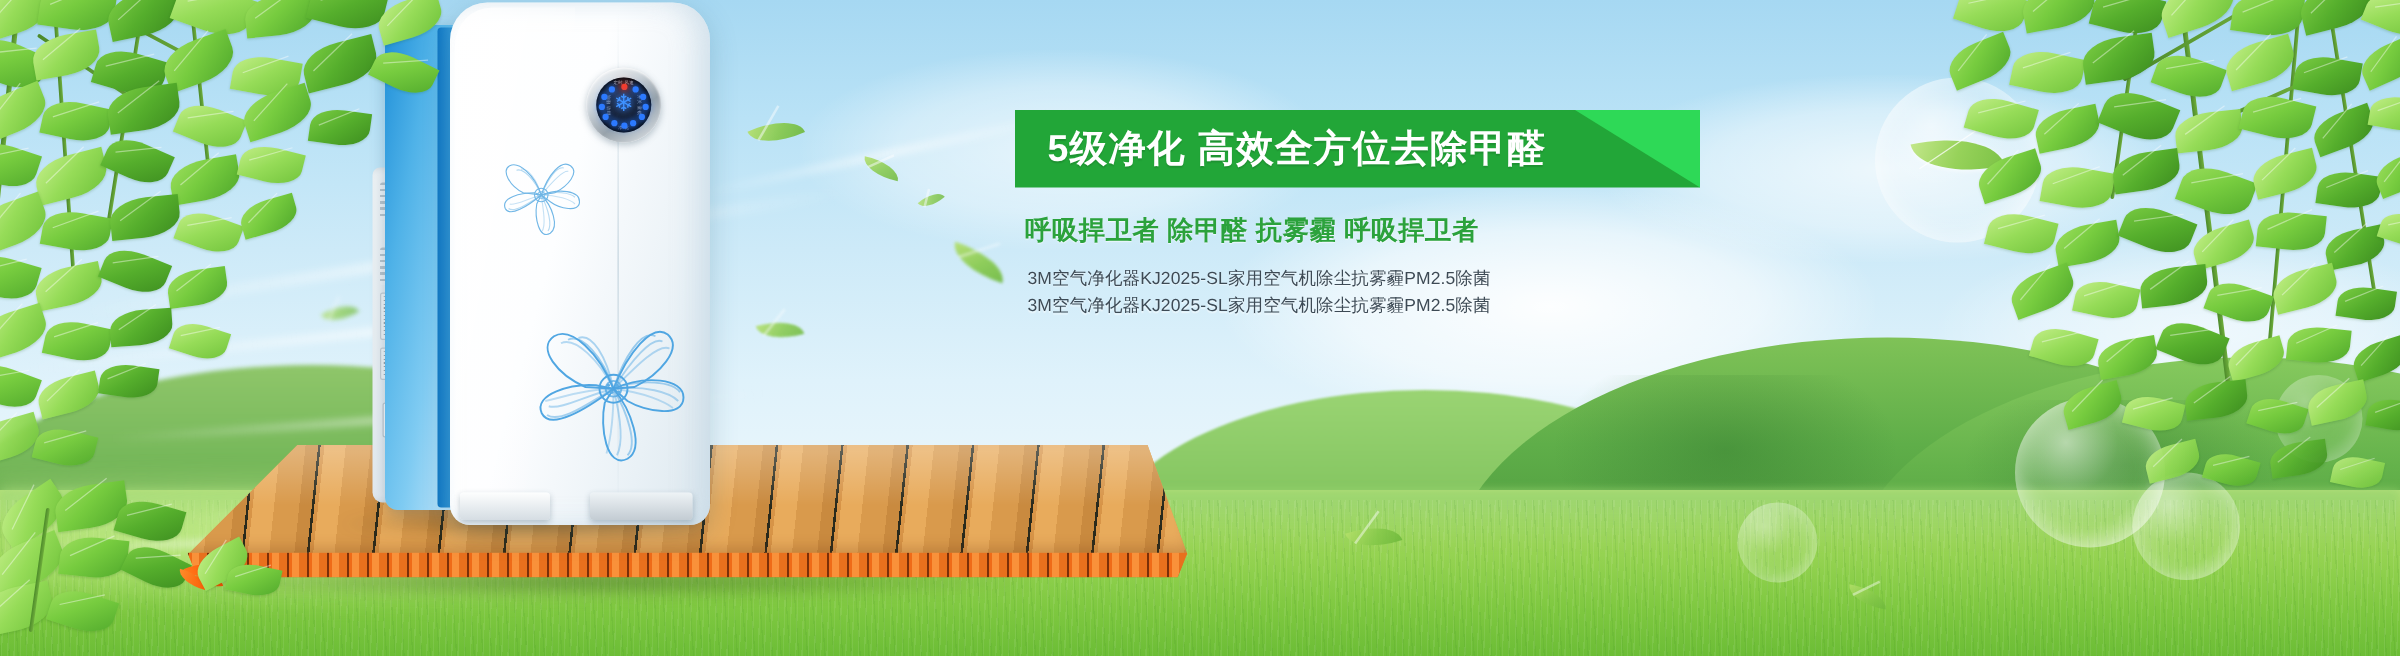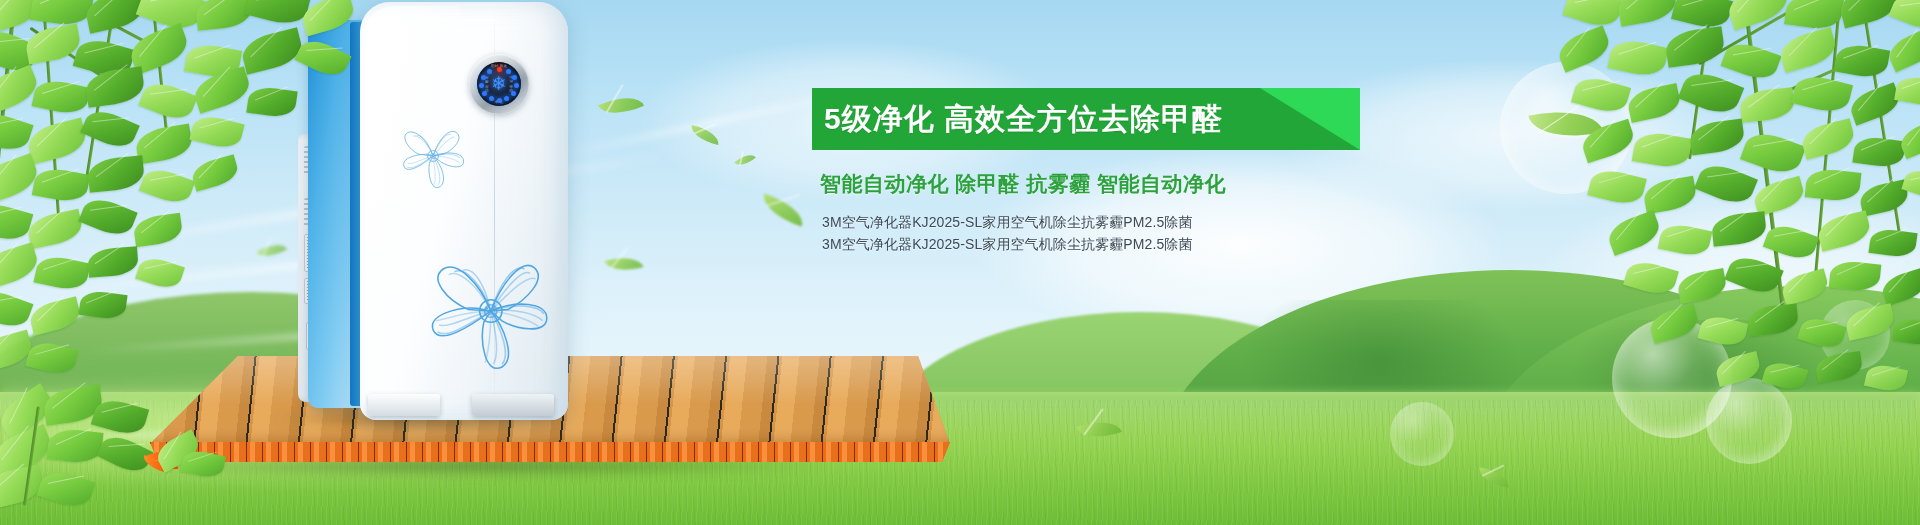--- a/index.html
+++ b/index.html
@@ -361,21 +361,21 @@
   }
   .headline-bar .tri {
     position:absolute; right:0; top:0;
     width:0; height:0;
     border-style:solid;
     border-width:0 100px 62px 0;
     border-color:transparent #2ed957 transparent transparent;
   }
   .headline-text {
     position:relative; z-index:2;
-    margin-left:12px;
+    margin-left:26px;
     color:#ffffff;
     font-size:30px;
     font-weight:bold;
     letter-spacing:1px;
     white-space:nowrap;
     text-shadow:0 1px 1px rgba(0,0,0,.12);
   }
 
   .subhead {
     margin-top:20px; margin-left:8px;
@@ -554,21 +554,21 @@
     </div>
   </div>
 
   <div class="copy">
 
     <div class="headline-bar">
       <span class="headline-text">5级净化 高效全方位去除甲醛</span>
       <span class="tri"></span>
     </div>
 
-    <div class="subhead">智能自动净化 除甲醛 抗雾霾  智能自动净化</div>
+    <div class="subhead">呼吸捍卫者 除甲醛 抗雾霾  呼吸捍卫者</div>
 
     <div class="desc-list">
       <div class="desc-line">3M空气净化器KJ2025-SL家用空气机除尘抗雾霾PM2.5除菌</div>
       <div class="desc-line">3M空气净化器KJ2025-SL家用空气机除尘抗雾霾PM2.5除菌</div>
     </div>
   </div>
 
   <div class="foliage left">
     <div class="branch" style="left:18px;  top:-10px; width:4px;  height:300px; transform:rotate(6deg);"></div>
     <div class="branch" style="left:70px;  top:-10px; width:3px;  height:250px; transform:rotate(-4deg);"></div>

